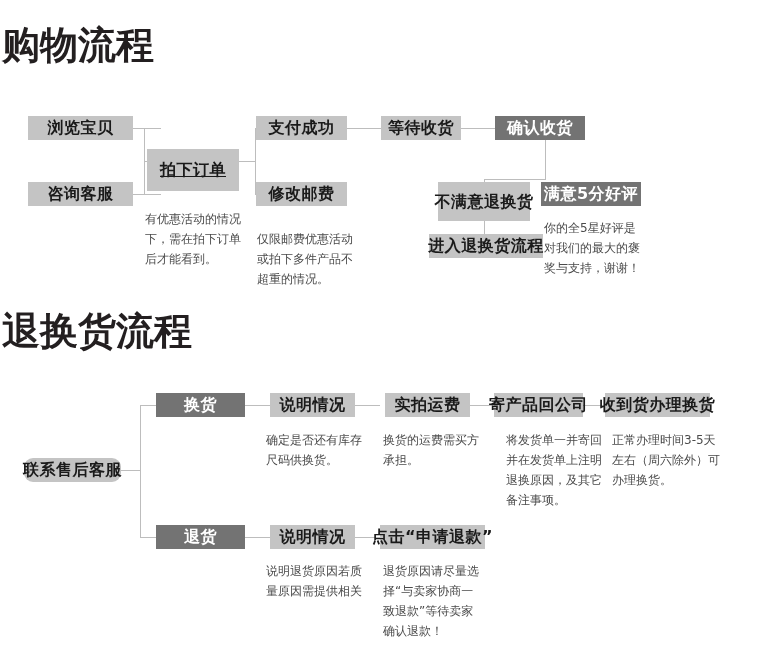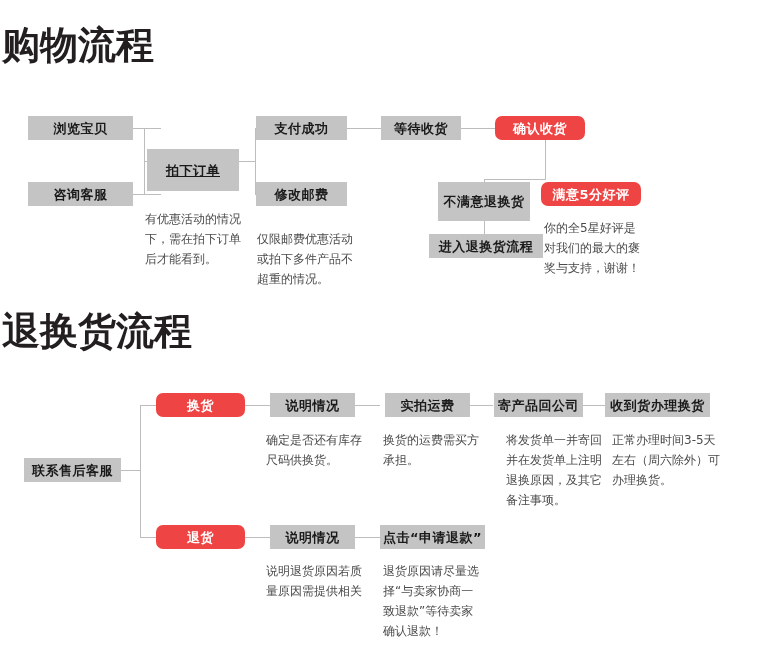--- a/index.html
+++ b/index.html
@@ -29,35 +29,34 @@
     white-space: nowrap;
   }
 
   
   .box {
     position: absolute;
     box-sizing: border-box;
     display: flex;
     align-items: center;
     justify-content: center;
-    font-size: 13px;
+    font-size: 16px;
     font-weight: bold;
     line-height: 1;
     white-space: nowrap;
     letter-spacing: 0.5px;
     text-align: right;
   }
   .box.gray {
     background: #c4c4c4;
     color: #1a1a1a;
   }
   .box.red {
-    background: #ef4444;
+    background: #737373;
     color: #ffffff;
-    border-radius: 7px;
   }
 
   
   .line {
     position: absolute;
     background: #bdbdbd;
   }
   .line.h { height: 1px; }
   .line.v { width: 1px; }
 
@@ -142,21 +141,21 @@
   <div class="line h" style="left:140px; top:537px; width:16px;"></div>
 
   <div class="line h" style="left:245px; top:405px; width:25px;"></div>
   <div class="line h" style="left:355px; top:405px; width:25px;"></div>
   <div class="line h" style="left:470px; top:405px; width:23px;"></div>
   <div class="line h" style="left:583px; top:405px; width:22px;"></div>
 
   <div class="line h" style="left:245px; top:537px; width:25px;"></div>
   <div class="line h" style="left:355px; top:537px; width:25px;"></div>
 
-  <div class="box gray" style="left:24px; top:458px; width:97px; height:24px;">联系售后客服</div>
+  <div class="box gray" style="left:24px; top:458px; width:97px; height:24px;border-radius:9px;">联系售后客服</div>
 
   <div class="box red" style="left:156px; top:393px; width:89px; height:24px;">换货</div>
 
   <div class="box gray" style="left:270px; top:393px; width:85px; height:24px;">说明情况</div>
 
   <div class="box gray" style="left:385px; top:393px; width:85px; height:24px;">实拍运费</div>
 
   <div class="box gray" style="left:494px; top:393px; width:89px; height:24px;">寄产品回公司</div>
 
   <div class="box gray" style="left:605px; top:393px; width:105px; height:24px;">收到货办理换货</div>

